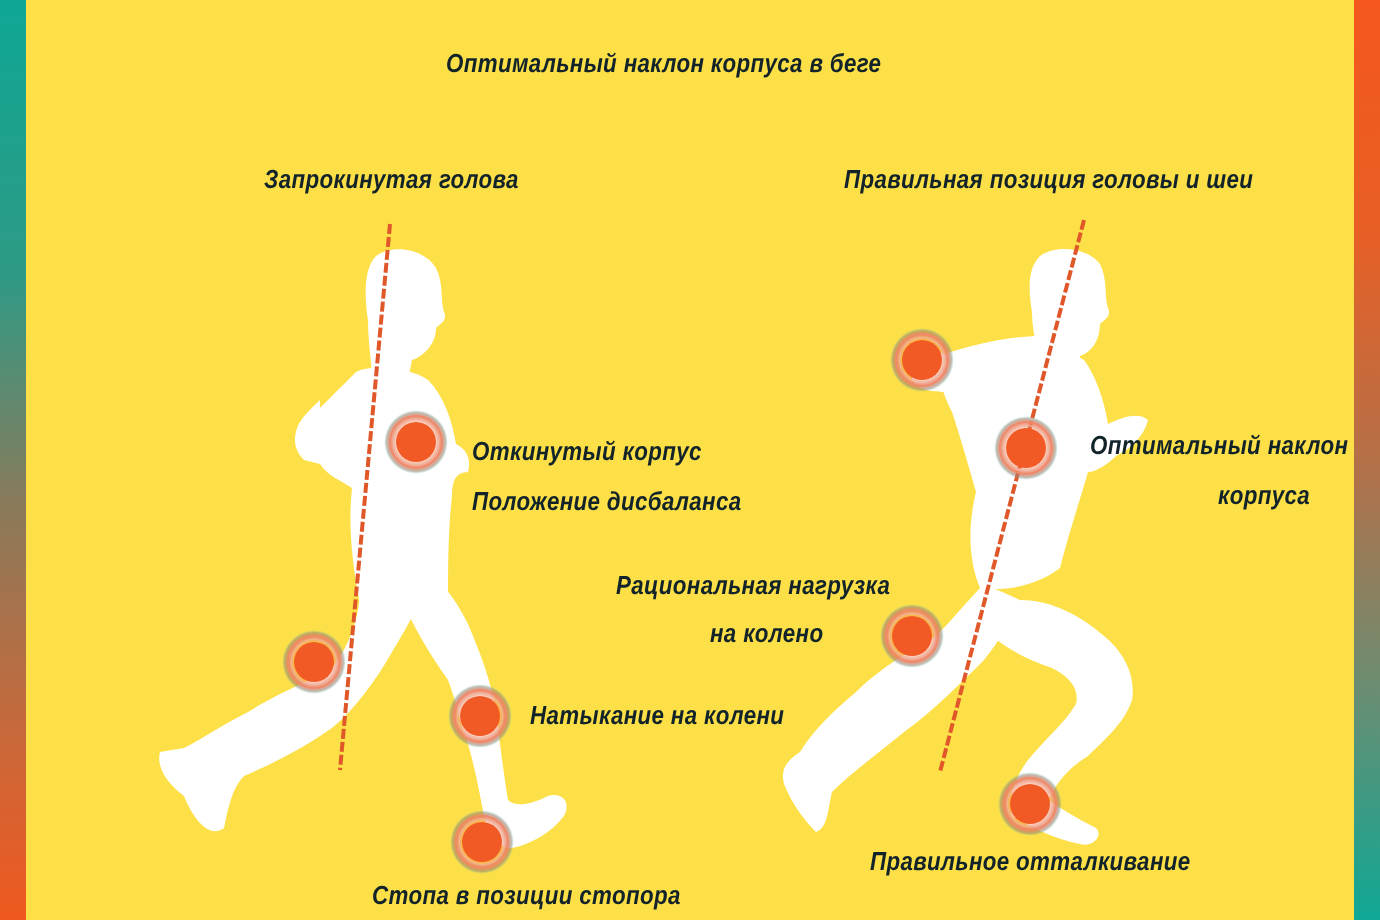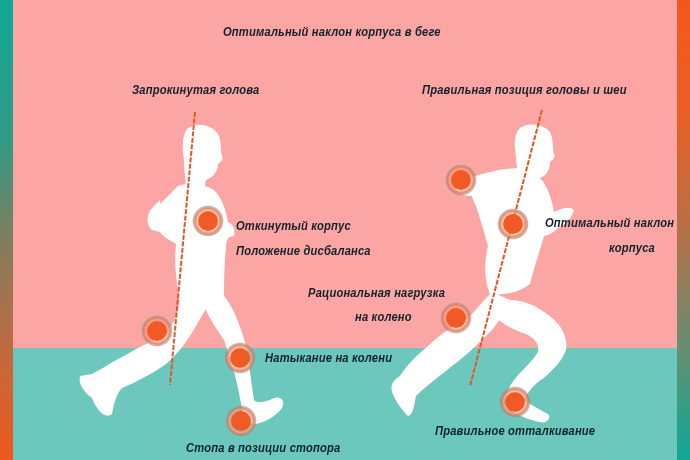--- a/index.html
+++ b/index.html
@@ -2,21 +2,21 @@
 <html><head>
 <meta charset="utf-8">
 <style>
   html, body { margin: 0; padding: 0; }
   body { width: 690px; height: 460px; overflow: hidden; background: #6cc7bd; position: relative;
          font-family: "Liberation Sans", "DejaVu Sans", sans-serif; }
   .edge-left { position: absolute; left: 0; top: 0; width: 13px; height: 460px;
                background: linear-gradient(to bottom, #0ea895 0%, #2f9a85 30%, #8a7a5a 55%, #c9683a 80%, #f0581f 100%); }
   .edge-right { position: absolute; left: 677px; top: 0; width: 13px; height: 460px;
                background: linear-gradient(to bottom, #f5571e 0%, #e85f25 25%, #b57048 50%, #6a8d72 75%, #0ea895 100%); }
-  .canvas { position: absolute; left: 13px; top: 0; width: 664px; height: 348px; background: #fca5a5; }
+  .canvas { position: absolute; left: 13px; top: 0; width: 664px; height: 460px; background: #fde047; }
   .fig { position: absolute; left: 0; top: 0; }
   .label { position: absolute; color: #13232a; font-weight: bold; font-style: italic;
            font-size: 13px; letter-spacing: 0.2px; white-space: nowrap;
            transform: scaleX(0.86); transform-origin: left center; }
 </style>
 </head>
 <body>
 
 <div class="edge-left"></div>
 <div class="edge-right"></div>

